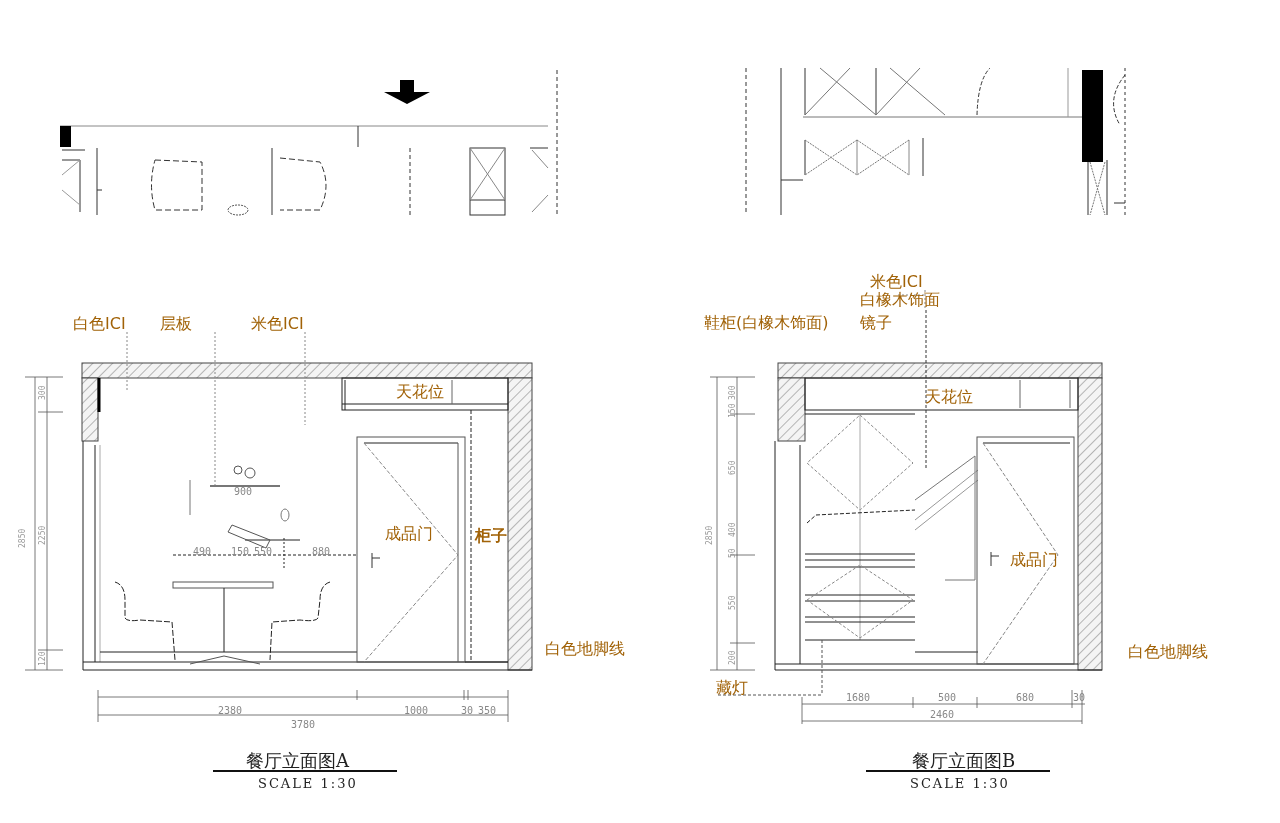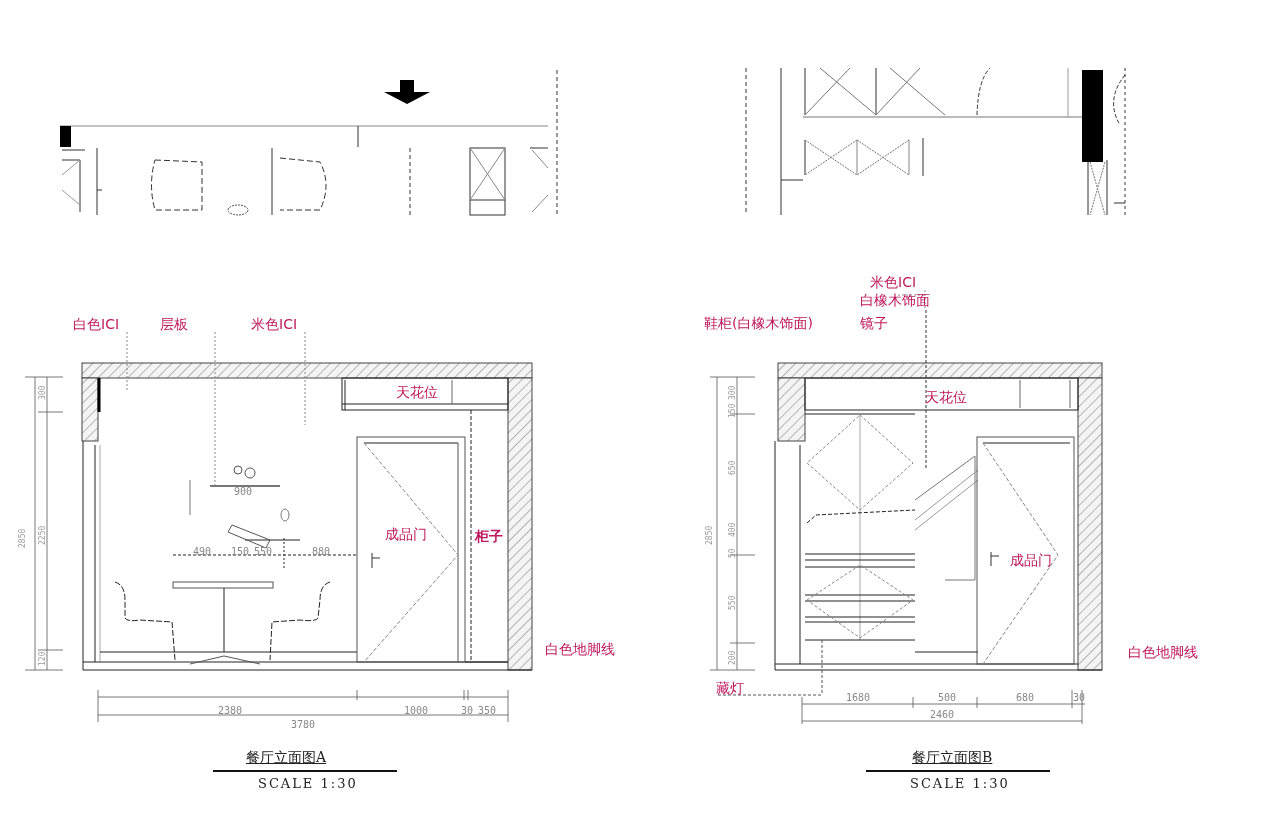--- a/index.html
+++ b/index.html
@@ -1,22 +1,22 @@
 <!DOCTYPE html>
 <html><head>
 <meta charset="utf-8">
 <style>
   html,body{margin:0;padding:0;background:#fff;}
   body{width:1280px;height:823px;position:relative;overflow:hidden;font-family:"DejaVu Sans",sans-serif;color:#111;}
   svg{position:absolute;left:0;top:0;}
-  .lbl{position:absolute;font-size:14px;line-height:16px;white-space:nowrap;color:#be185d;}
+  .lbl{position:absolute;font-size:16px;line-height:16px;white-space:nowrap;color:#a16207;}
   .cn{font-family:"DejaVu Sans",sans-serif;}
   .dim{position:absolute;font-size:10px;color:#888;white-space:nowrap;font-family:"DejaVu Sans Mono",monospace;}
   .vdim{position:absolute;font-size:8px;color:#999;white-space:nowrap;transform:rotate(-90deg);transform-origin:left top;font-family:"DejaVu Sans Mono",monospace;}
-  .title{position:absolute;font-size:14px;font-family:"DejaVu Serif",serif;text-align:center;white-space:nowrap;color:#222;text-decoration:underline;}
+  .title{position:absolute;font-size:18px;font-family:"DejaVu Serif",serif;text-align:center;white-space:nowrap;color:#222;}
   .scale{position:absolute;font-size:13px;font-family:"DejaVu Serif",serif;letter-spacing:2px;white-space:nowrap;color:#222;}
   .uline{position:absolute;height:2px;background:#111;}
 </style>
 </head>
 <body>
 
 <svg width="1280" height="823" viewBox="0 0 1280 823">
   <defs>
     <pattern id="hatch" patternUnits="userSpaceOnUse" width="7" height="7" patternTransform="rotate(45)">
       <rect width="7" height="7" fill="#f4f4f4"></rect>

